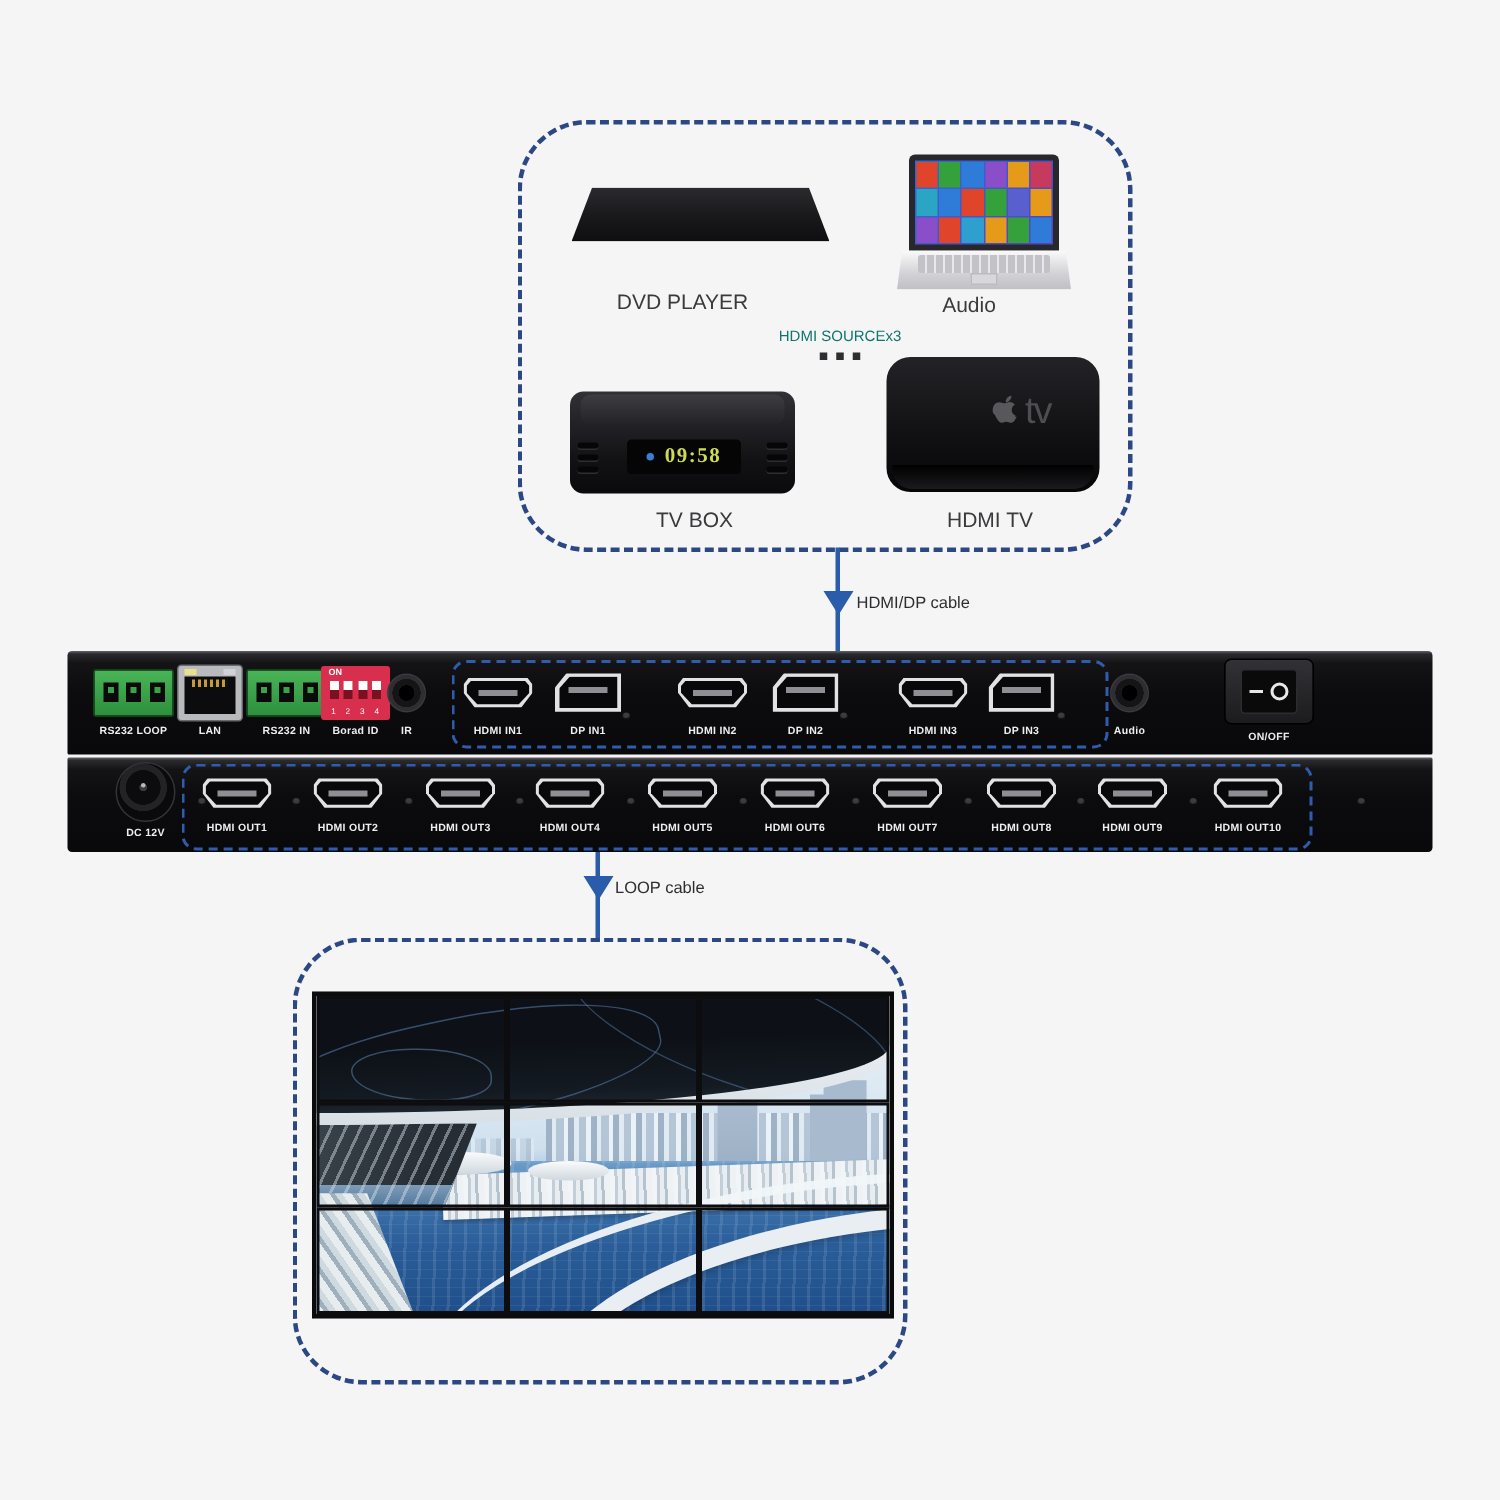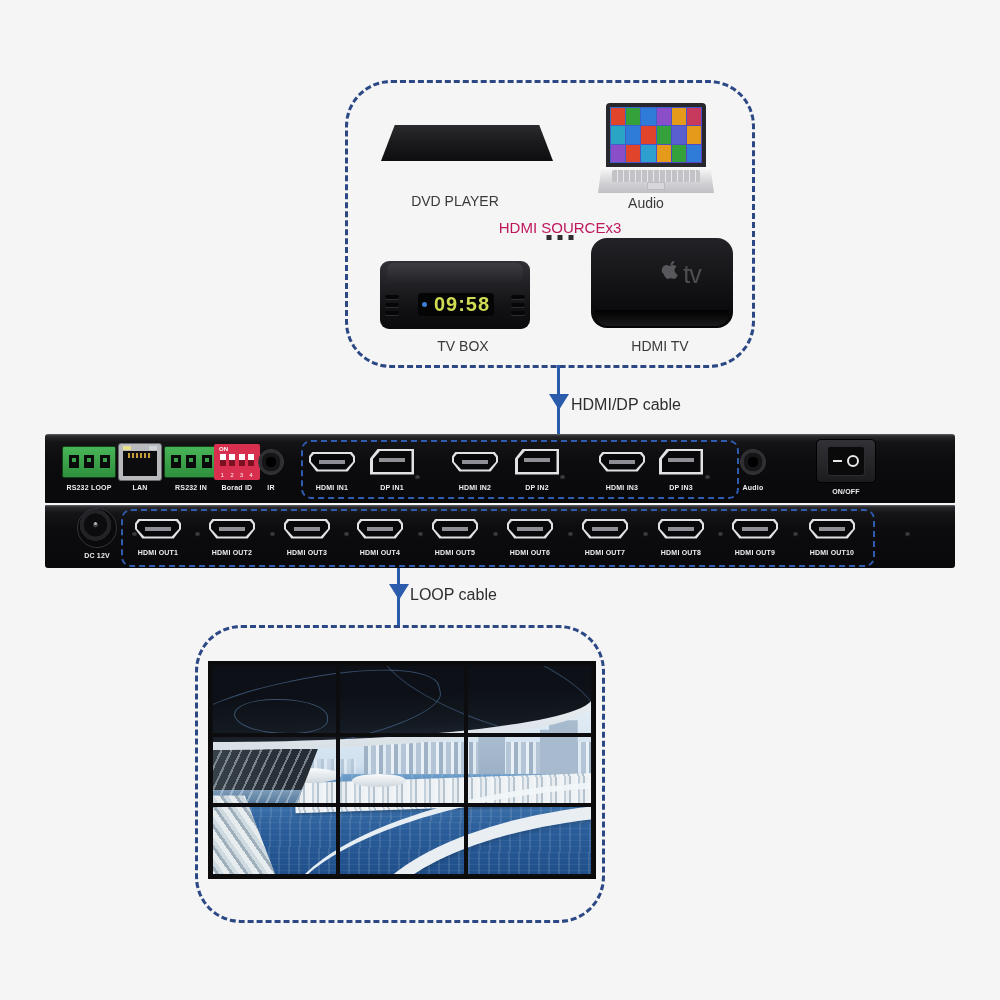--- a/index.html
+++ b/index.html
@@ -10,21 +10,21 @@
   .sources{left:345px;top:80px;width:404px;height:282px;}
   .wallbox{left:195px;top:625px;width:404px;height:292px;}
   .src-label{position:absolute;transform:translateX(-50%);font-size:14px;color:#3a3a3c;white-space:nowrap;}
   
   .vline{position:absolute;width:3px;background:#2a5cab;}
   .a1line{left:557px;top:365px;height:70px;}
   .a2line{left:397px;top:568px;height:60px;}
   .ahead{position:absolute;width:0;height:0;border-left:10px solid transparent;border-right:10px solid transparent;border-top:16px solid #2a5cab;}
   .a1head{left:549px;top:394px;}
   .a2head{left:389px;top:584px;}
-  .cable-label{position:absolute;font-size:16px;color:#2e2e30;white-space:nowrap;}
+  .cable-label{position:absolute;font-size:11px;color:#2e2e30;white-space:nowrap;}
   .c1{left:571px;top:396px;}
   .c2{left:410px;top:586px;}
   
   .dvd{position:absolute;left:33px;top:42px;width:172px;}
   .dvd-top{height:36px;background:linear-gradient(180deg,#2b2b2f 0%,#1a1a1d 50%,#0e0e11 100%);
            clip-path:polygon(8% 0,92% 0,100% 100%,0 100%);}
   .dvd-front{height:24px;background:linear-gradient(180deg,#222226,#0b0b0d 70%);border-radius:0 0 3px 3px;position:relative;}
   .dvd-brand{position:absolute;left:7px;top:10px;font-size:4.5px;color:#8d8d92;letter-spacing:.4px;}
   .dvd-tray{position:absolute;left:30px;top:4px;width:78px;height:5px;background:linear-gradient(180deg,#3a3a3f,#121215);border-radius:1px;}
   .dvd-logo{position:absolute;left:76px;top:12px;font-size:5px;color:#9a9aa0;font-weight:bold;font-style:italic;}
@@ -43,41 +43,41 @@
   .lt-in i:nth-child(7){background:#2aa6c4}.lt-in i:nth-child(8){background:#2f7cd8}.lt-in i:nth-child(9){background:#e0452c}
   .lt-in i:nth-child(10){background:#35a13a}.lt-in i:nth-child(11){background:#5a5fd0}.lt-in i:nth-child(12){background:#e59a1a}
   .lt-in i:nth-child(13){background:#8a4fc8}.lt-in i:nth-child(14){background:#e0452c}.lt-in i:nth-child(15){background:#2f9fd0}
   .lt-in i:nth-child(16){background:#e59a1a}.lt-in i:nth-child(17){background:#35a13a}.lt-in i:nth-child(18){background:#2f7cd8}
   .lt-base{height:26px;background:linear-gradient(180deg,#fafafa,#d2d2d6 60%,#bfbfc4);
            clip-path:polygon(3% 0,97% 0,100% 100%,0 100%);position:relative;}
   .lt-base::before{content:"";position:absolute;left:12%;right:12%;top:3px;height:12px;border-radius:2px;
            background:repeating-linear-gradient(90deg,#c2c2c7 0 5px,#e8e8ec 5px 6px);}
   .lt-base::after{content:"";position:absolute;left:42%;right:42%;bottom:3px;height:6px;background:#d8d8dc;border:1px solid #bbbbc0;}
   
-  .source-note{position:absolute;left:212px;top:136px;transform:translateX(-50%);font-size:15px;color:#be185d;white-space:nowrap;}
+  .source-note{position:absolute;left:212px;top:136px;transform:translateX(-50%);font-size:10px;color:#0f766e;white-space:nowrap;}
   .note-dots{position:absolute;left:212px;top:152px;transform:translateX(-50%);display:flex;gap:6px;}
   .note-dots i{width:5px;height:5px;background:#2e2e30;display:block;}
   
   .tvbox{position:absolute;left:32px;top:178px;width:150px;height:68px;border-radius:9px;
          background:linear-gradient(180deg,#323236 0%,#232327 30%,#111114 70%,#0a0a0c 100%);}
   .tvbox::before{content:"";position:absolute;top:2px;left:7px;right:7px;height:20px;border-radius:7px;
          background:linear-gradient(180deg,#3d3d42,#232327);}
   .tv-display{position:absolute;left:38px;top:32px;width:76px;height:23px;background:#050506;border-radius:3px;
          display:flex;align-items:center;justify-content:center;gap:7px;}
   .led-dot{width:5px;height:5px;border-radius:50%;background:#3a7fd5;}
-  .led-text{color:#cfdb52;font-family:Liberation Sans, sans-serif;font-weight:bold;font-size:20px;letter-spacing:1px;}
+  .led-text{color:#cfdb52;font-family:Liberation Serif, serif;font-weight:bold;font-size:14px;letter-spacing:1px;}
   .vents{position:absolute;top:30px;width:14px;}
   .vents.vl{left:5px}.vents.vr{right:5px}
   .vents i{display:block;height:4px;margin:4px 0;background:#060608;border-radius:2px;box-shadow:0 1px 0 #2e2e32;}
   
   .appletv{position:absolute;left:243px;top:155px;width:142px;height:90px;border-radius:16px;
            background:linear-gradient(180deg,#232327 0%,#121215 55%,#060607 100%);}
   .appletv::after{content:"";position:absolute;left:4px;right:4px;bottom:2px;height:16px;border-radius:0 0 13px 13px;
            background:linear-gradient(180deg,#000,#1b1b1e);}
-  .atv-logo{position:absolute;left:0;right:0;top:22px;display:flex;align-items:flex-start;justify-content:center;gap:3px;margin-left:38px;}
+  .atv-logo{position:absolute;left:0;right:0;top:22px;display:flex;align-items:center;justify-content:center;gap:3px;margin-left:38px;}
   .atv-tv{font-size:25px;color:#4e4e52;letter-spacing:-1px;}
   
   .panel{position:absolute;left:45px;width:910px;
          background:linear-gradient(180deg,#606066 0,#2a2a2e 2px,#141417 8px,#0c0c0e 40%,#09090b 100%);}
   .panel-top{top:434px;height:69px;border-radius:3px 3px 1px 1px;}
   .panel-bottom{top:505px;height:63px;border-radius:1px 1px 3px 3px;}
   .port-dash{position:absolute;border:2px dashed #2f5cae;border-radius:10px;pointer-events:none;}
   .inputs-dash{left:256px;top:6px;width:434px;height:55px;}
   .outputs-dash{left:76px;top:4px;width:750px;height:54px;}
   .pg{position:absolute;transform:translateX(-50%);text-align:center;}

